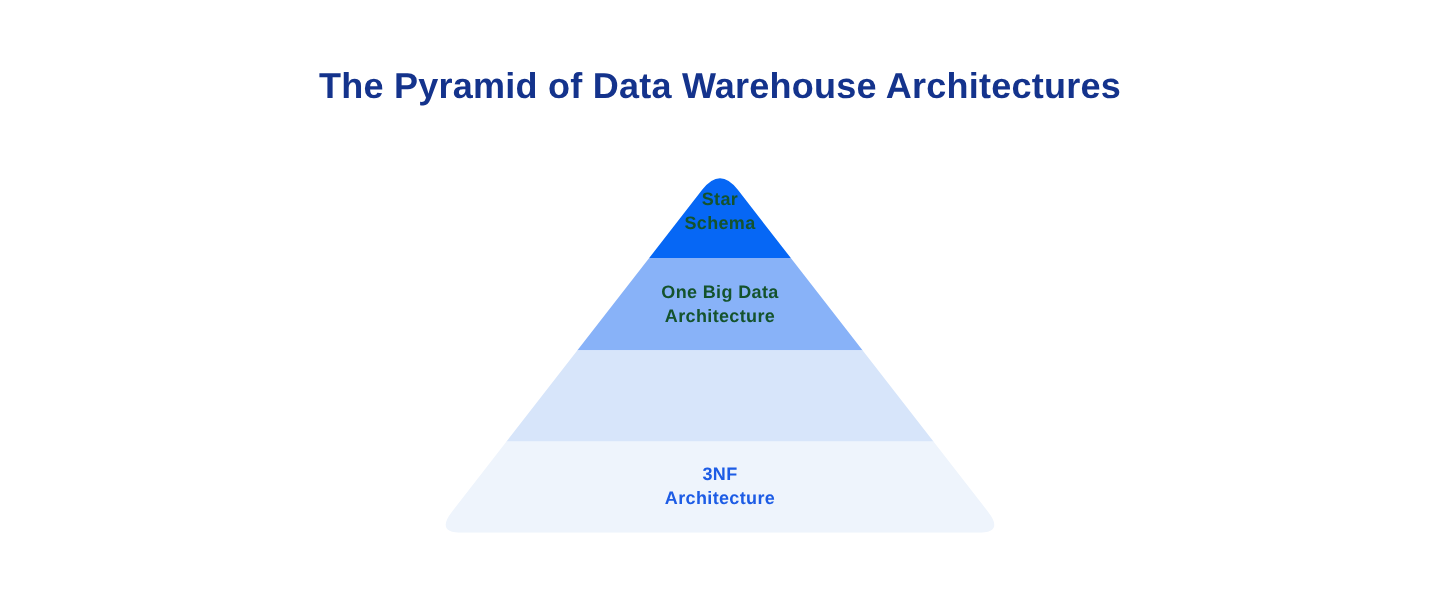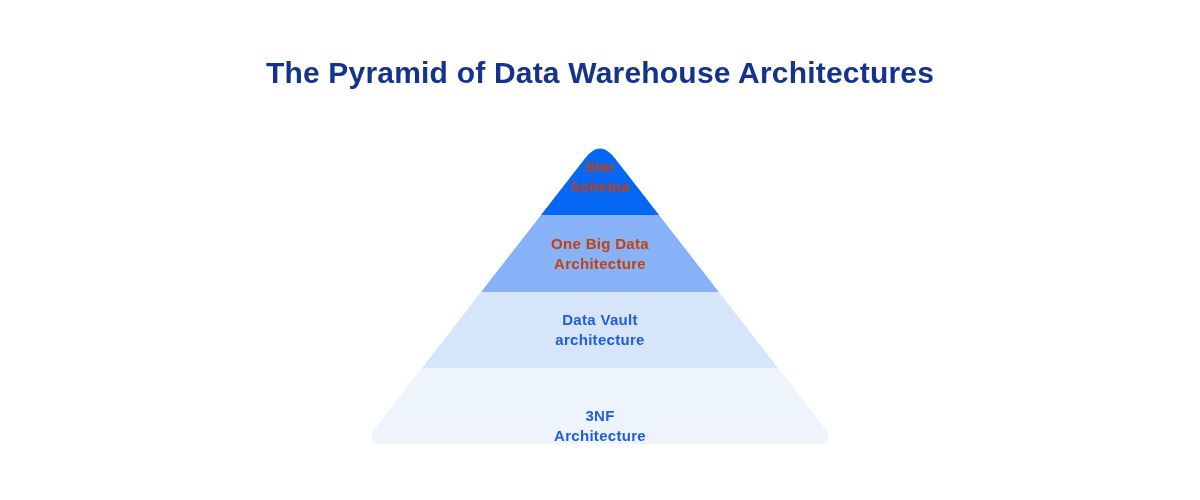--- a/index.html
+++ b/index.html
@@ -35,26 +35,26 @@
     left: 360px;
     width: 480px;
     transform: translateY(-50%);
     text-align: center;
     font-size: 15px;
     font-weight: 600;
     line-height: 1.32;
     letter-spacing: 0.3px;
     white-space: pre-line;
   }
-  .level-label.light { color: #c2410c; }
+  .level-label.light { color: #14532d; }
   .level-label.dark  { color: #1d5ce5; }
   .label-pos-1 { top: 177px; }
   .label-pos-2 { top: 254px; }
   .label-pos-3 { top: 330px; }
-  .label-pos-4 { top: 426px; }
+  .label-pos-4 { top: 406px; }
 </style>
 </head>
 <body>
 
 <div class="canvas">
 
   <h1 class="title">The Pyramid of Data Warehouse Architectures</h1>
 
   <svg class="pyramid-svg" viewBox="0 0 480 312" width="480" height="312" xmlns="http://www.w3.org/2000/svg">
     <defs>
@@ -69,19 +69,17 @@
       <rect x="0" y="232" width="480" height="80" fill="#eef4fc"></rect>
     </g>
   </svg>
 
   <div class="level-label light label-pos-1">Star
 Schema</div>
 
   <div class="level-label light label-pos-2">One Big Data
 Architecture</div>
 
-  <div class="level-label dark label-pos-3">Data Vault
-architecture</div>
 
   <div class="level-label dark label-pos-4">3NF
 Architecture</div>
 
 </div>
 
 </body></html>

